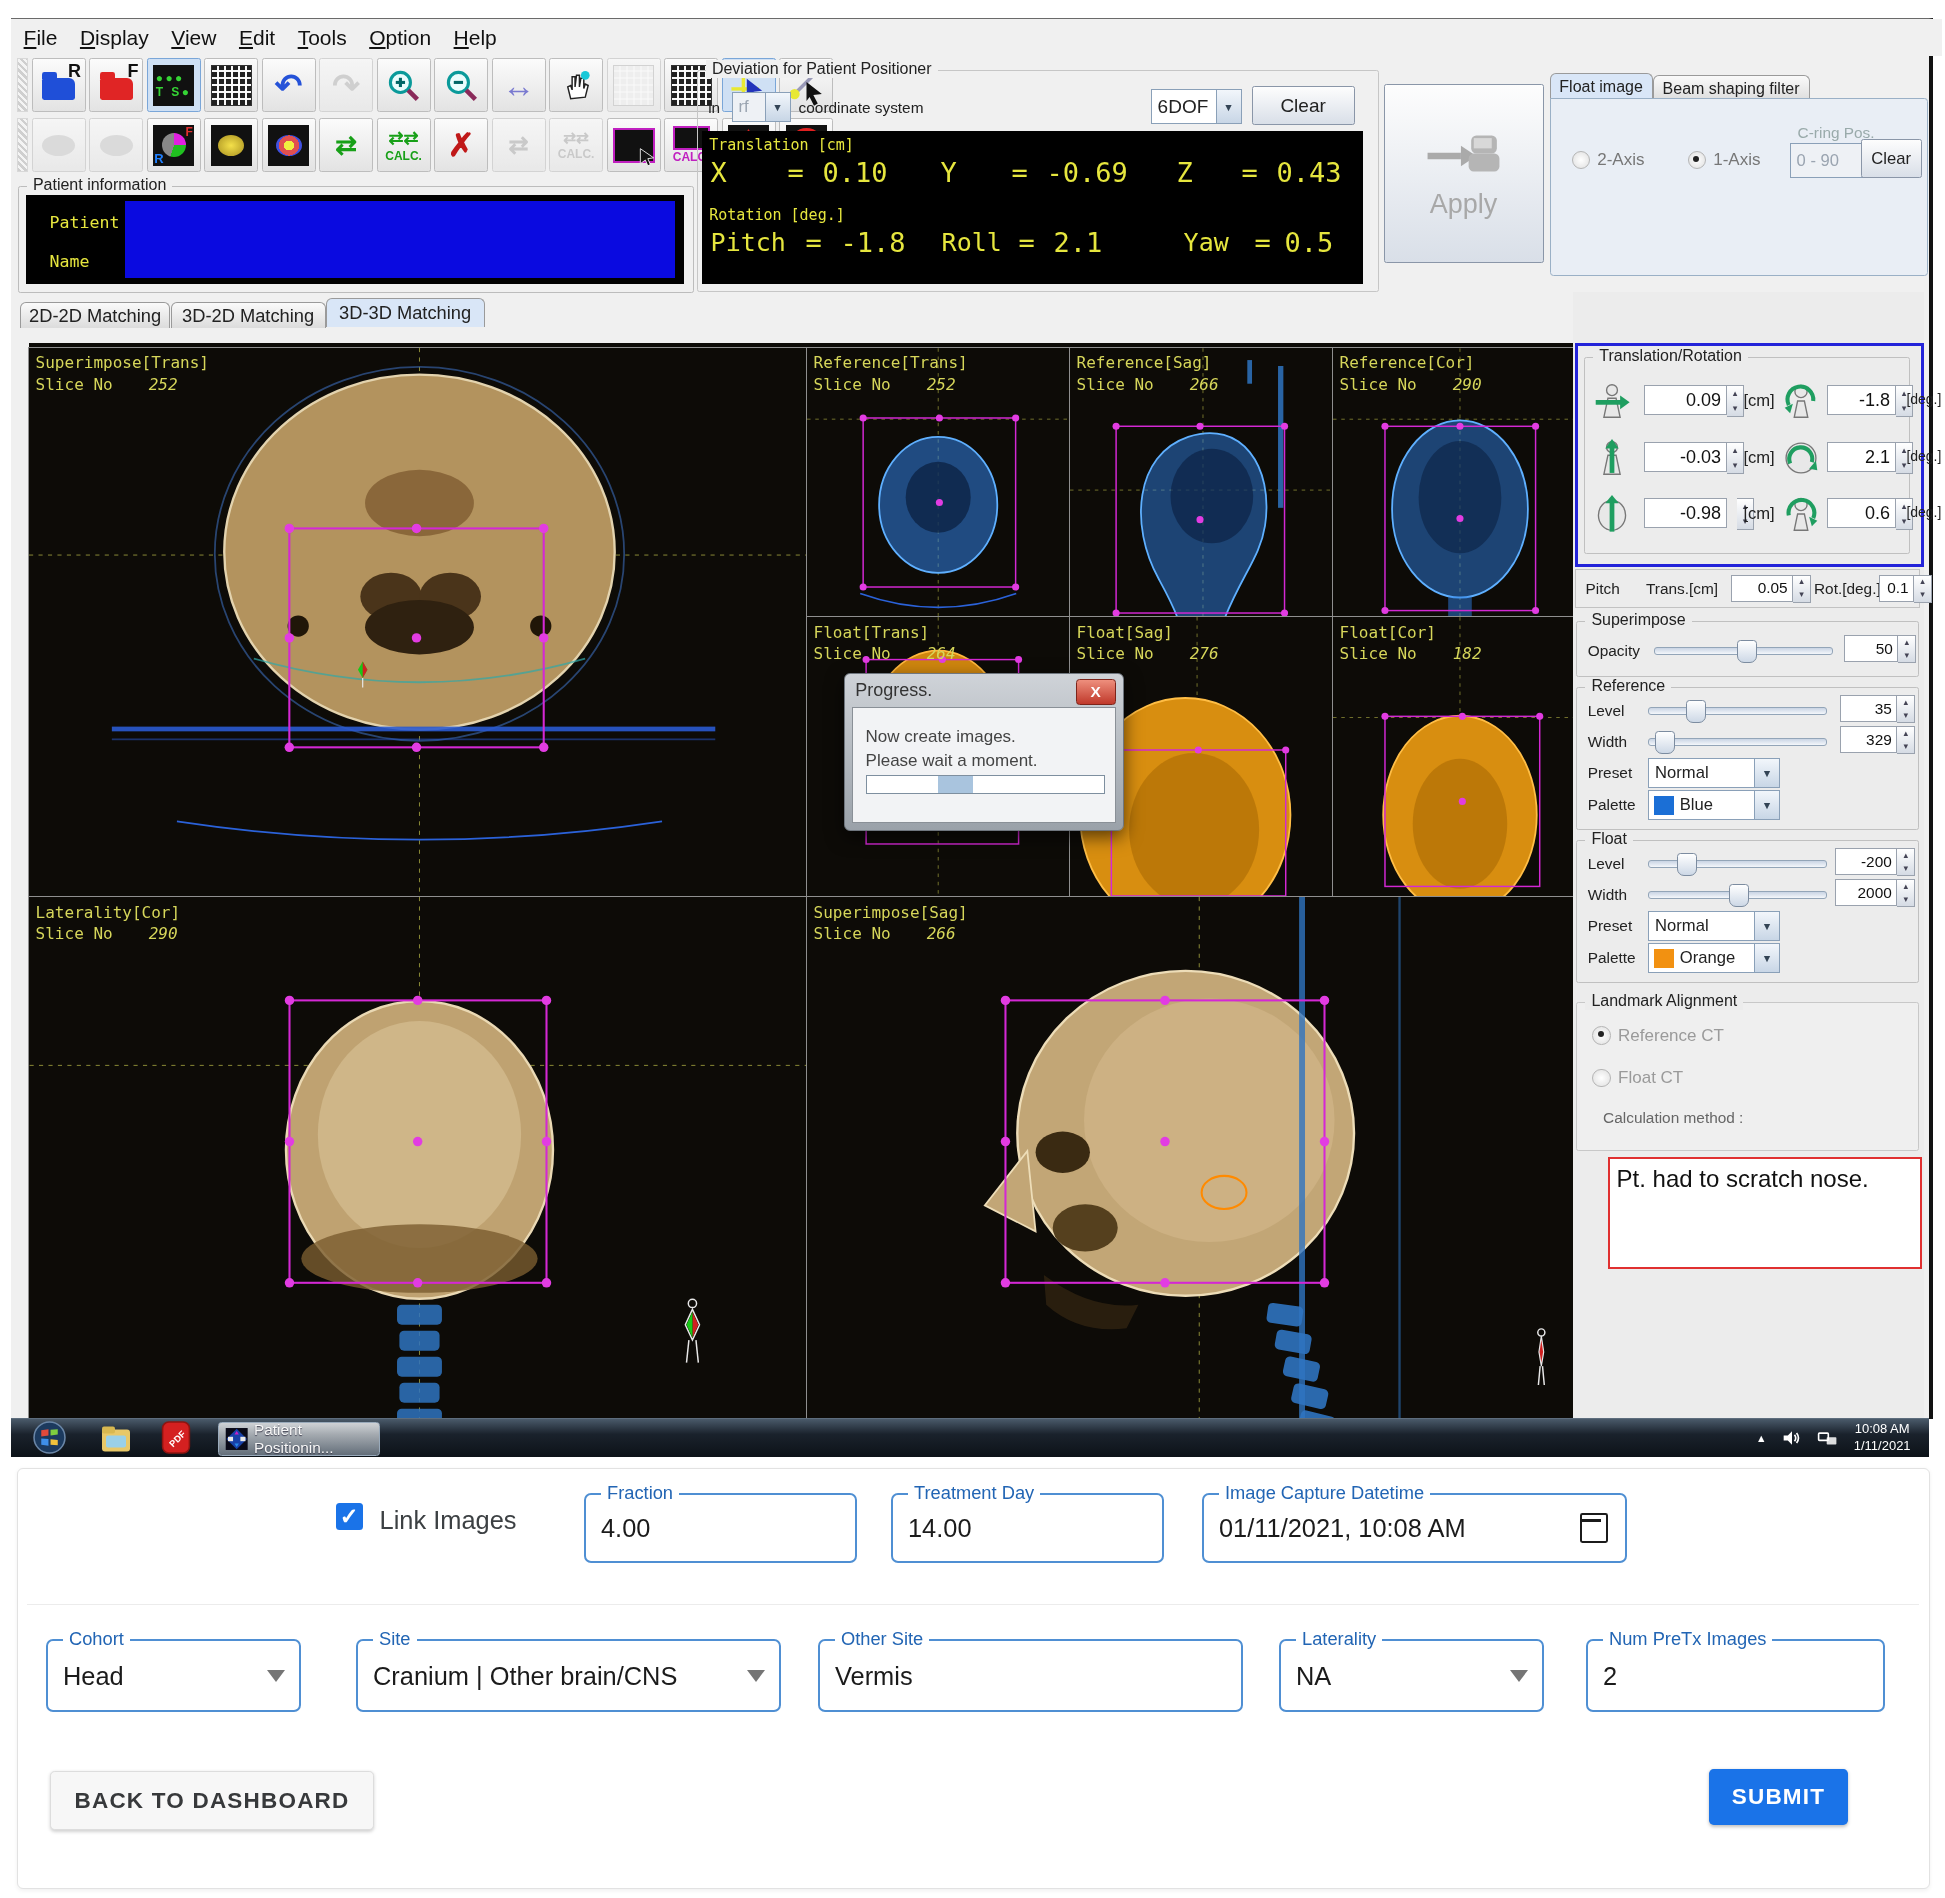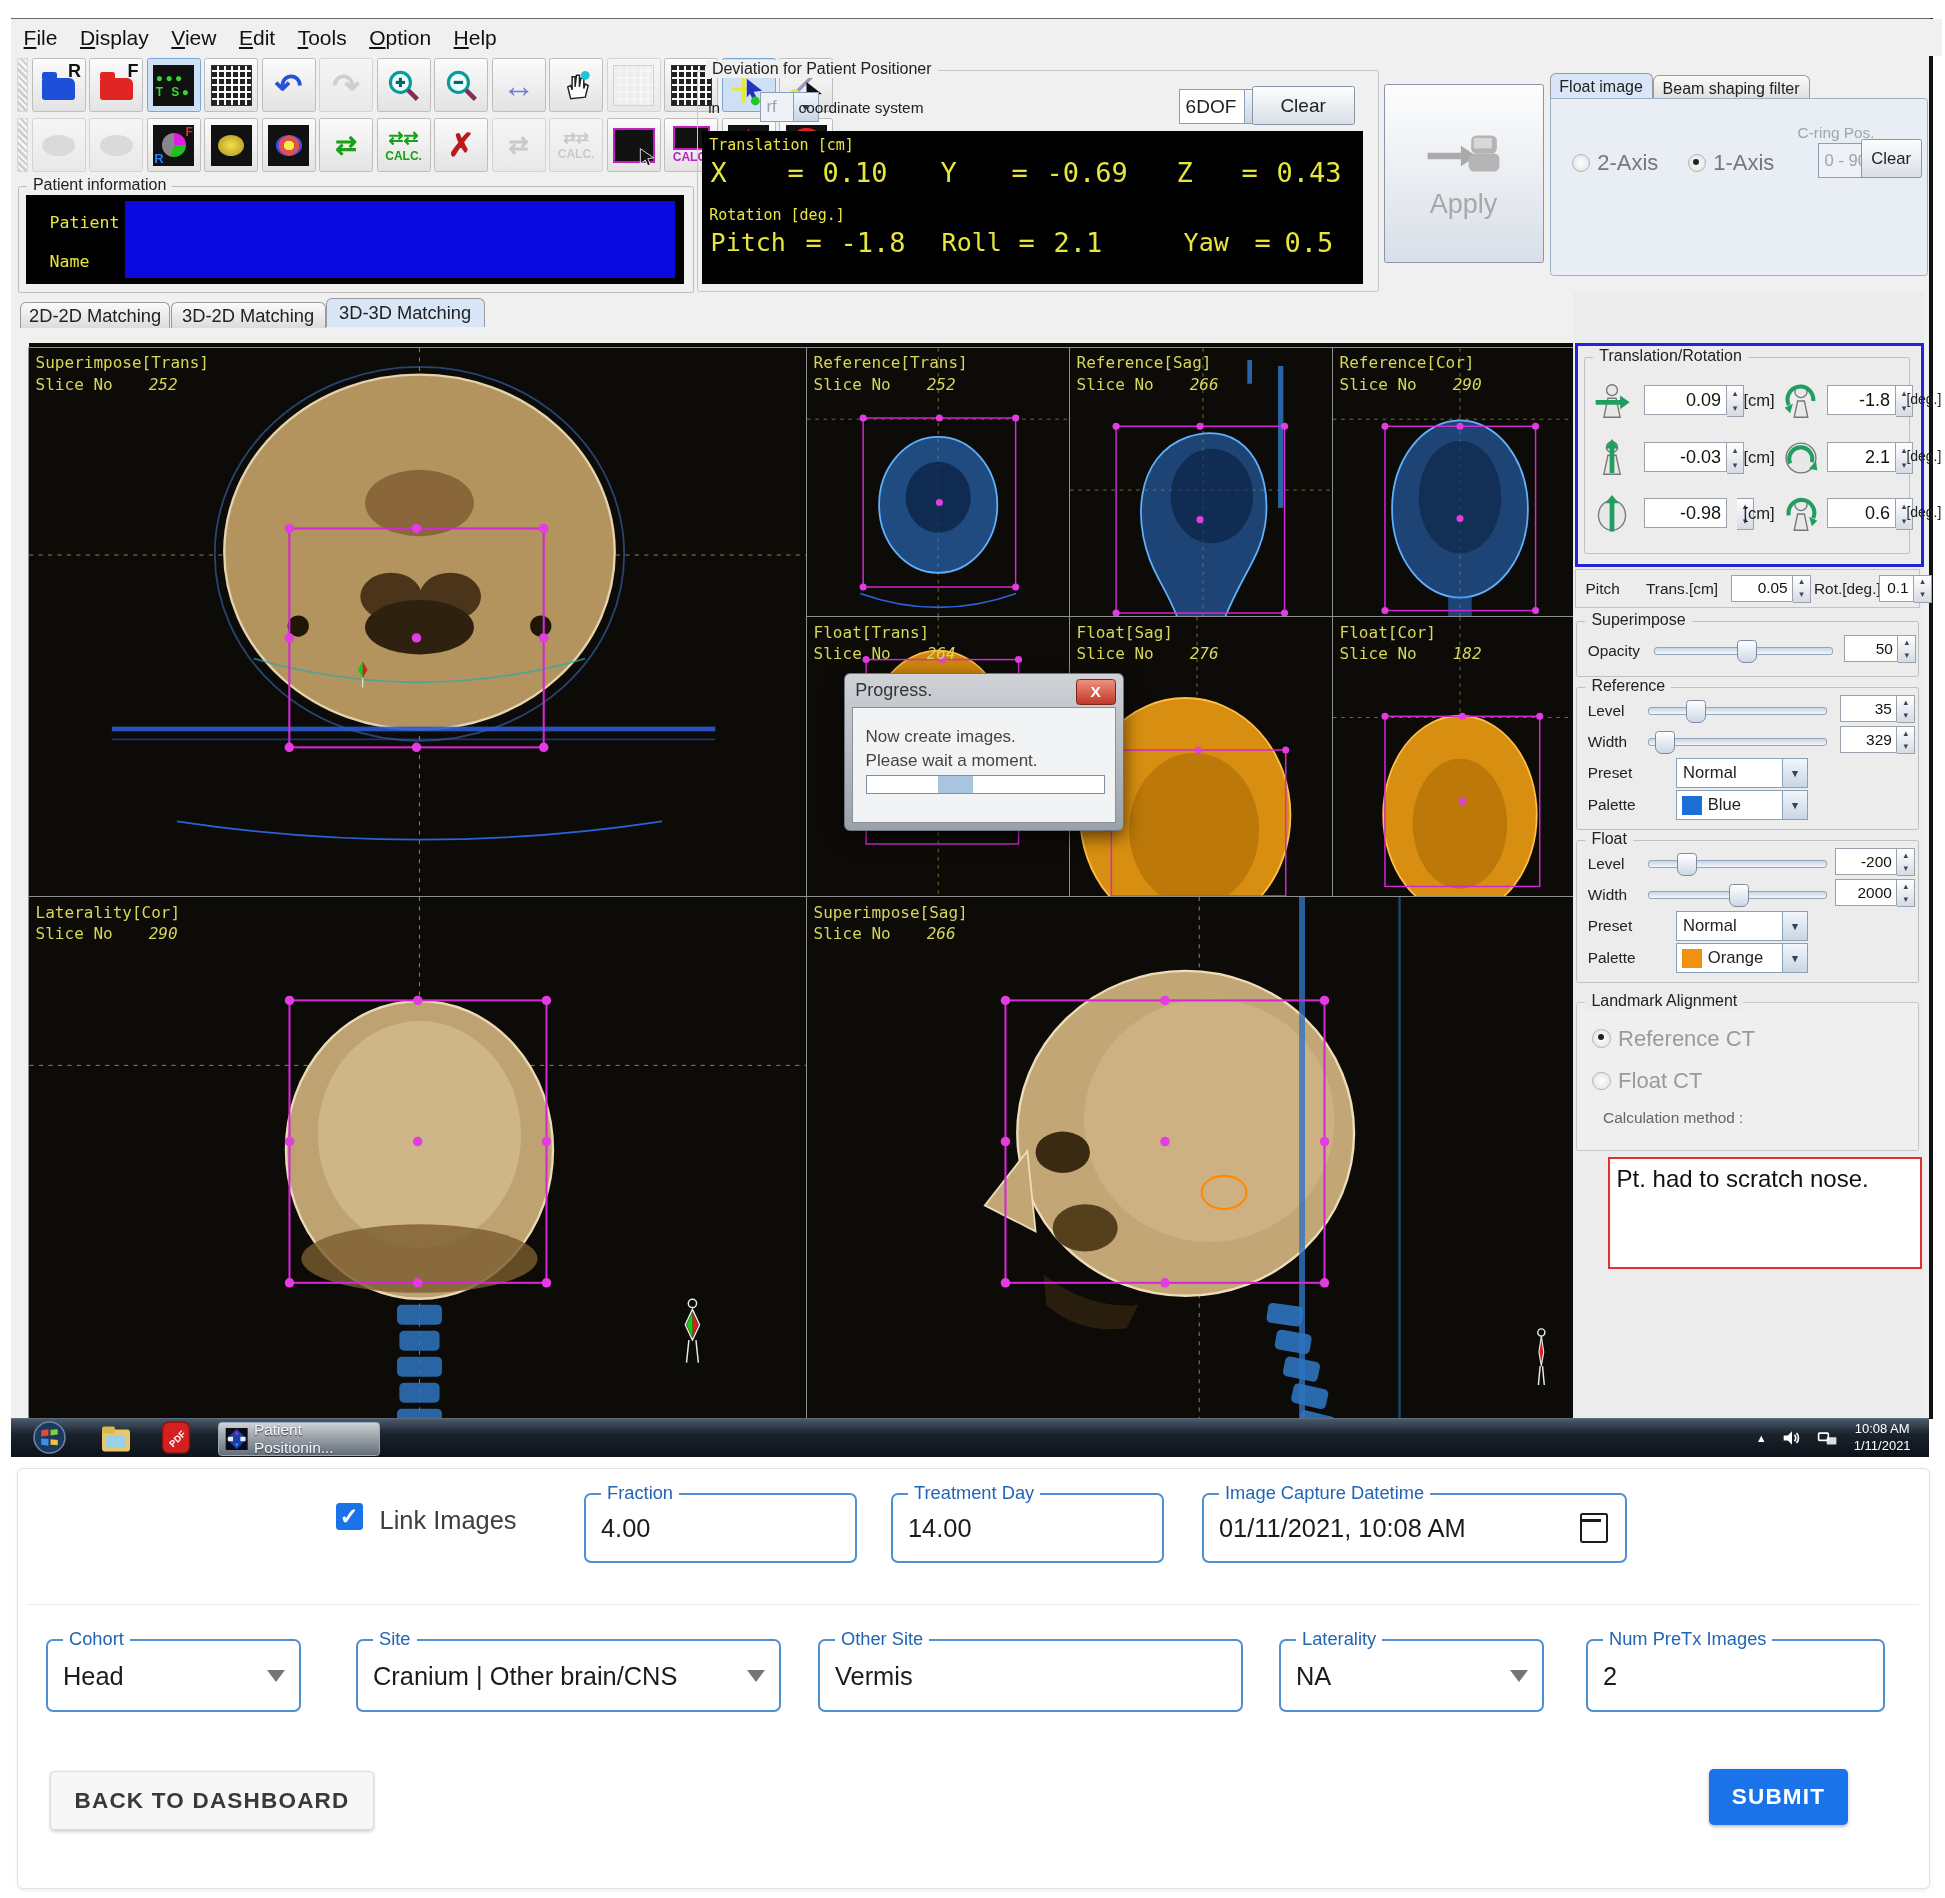--- a/index.html
+++ b/index.html
@@ -31,35 +31,35 @@
       repeating-linear-gradient(0deg,#bbb 0 4.7px,#e8e8e8 4.7px 7px),
       repeating-linear-gradient(90deg,#bbb 0 4.7px,#e8e8e8 4.7px 7px);background-blend-mode:screen;border:0.6px solid #bbb;}
   .uglyph{font-size:33px;line-height:1;}
   
   .gbox{position:absolute;border:1.2px solid #bcbcbc;border-radius:2.4px;}
   .glabel{position:absolute;top:-10.6px;left:8.3px;background:#f0f0f0;padding:0 6px;font-size:16px;color:#222;white-space:nowrap;}
   .glabel.onpanel{background:#ececec;}
   
   .wbtn{background:linear-gradient(#fdfdfd,#d9dfe8);border:0.6px solid #8a96a8;border-radius:2.4px;
         display:flex;align-items:center;justify-content:center;color:#222;}
-  .combo{background:#fff;border:0.6px solid #8aa0b8;display:flex;align-items:center;position:absolute;margin-left:28px;}
+  .combo{background:#fff;border:0.6px solid #8aa0b8;display:flex;align-items:center;position:absolute;}
   .combo .cval{flex:1;padding:0 6px;font-size:16.6px;color:#222;white-space:nowrap;overflow:hidden;}
   .combo .carr{width:24px;align-self:stretch;background:linear-gradient(#f2f6fb,#c8d6e6);border-left:0.6px solid #8aa0b8;
         display:flex;align-items:center;justify-content:center;font-size:10.6px;color:#345;}
   .combo.dis .cval{color:#9aa4b0;} .combo.dis{background:#eef1f5;}
   .spinbox{position:absolute;display:flex;}
   .spinval{background:#fff;border:0.6px solid #9aa2ae;font-size:18px;display:flex;align-items:center;justify-content:flex-end;padding:0 4.7px;color:#111;}
   .spinbtn{width:16.6px;border:0.6px solid #9aa2ae;border-left:none;background:linear-gradient(#fff,#d5dbe4);
         display:flex;flex-direction:column;font-size:7.7px;color:#445;}
   .spinbtn div{flex:1;display:flex;align-items:center;justify-content:center;line-height:0;}
   .unit{font-size:16.6px;color:#222;}
   .arad{width:16.6px;height:16.6px;border-radius:50%;border:1.2px solid #8a8a8a;background:radial-gradient(#ffffff,#dedede);flex:none;position:relative;}
   .arad.sel::after{content:"";position:absolute;left:4.1px;top:4.1px;width:6px;height:6px;border-radius:50%;background:#222;}
   .arad.dis{border-color:#b5b5b5;}
-  .aradrow{position:absolute;display:flex;align-items:center;gap:7px;font-size:22px;color:#222;white-space:nowrap;justify-content:center;}
+  .aradrow{position:absolute;display:flex;align-items:center;gap:7px;font-size:17px;color:#222;white-space:nowrap;justify-content:center;}
   .aradrow.dis{color:#9a9a9a;}
   .sltrack{position:absolute;height:6px;border:0.6px solid #93a5b8;border-radius:3px;background:linear-gradient(#c9d4e4,#f4f7fb);}
   .slthumb{position:absolute;top:-8.3px;width:18px;height:21px;background:linear-gradient(#ffffff,#cdd8e6);
         border:0.6px solid #7c8ca0;border-radius:3.5px 3.5px 7px 7px;}
   .atab{position:absolute;background:linear-gradient(#fafafa,#dcdcdc);border:0.6px solid #9a9a9a;border-bottom:none;
         border-radius:6px 6px 0 0;display:flex;align-items:center;justify-content:center;font-size:18.3px;color:#222;}
   .atab.active{background:#d9e6f7;}
   
   #viewer{position:absolute;left:18px;top:324px;width:1555px;height:1094px;background:#0d0b07;}
   .pane{position:absolute;background:#0d0b07;outline:1.2px solid #8f8f8f;overflow:hidden;}

